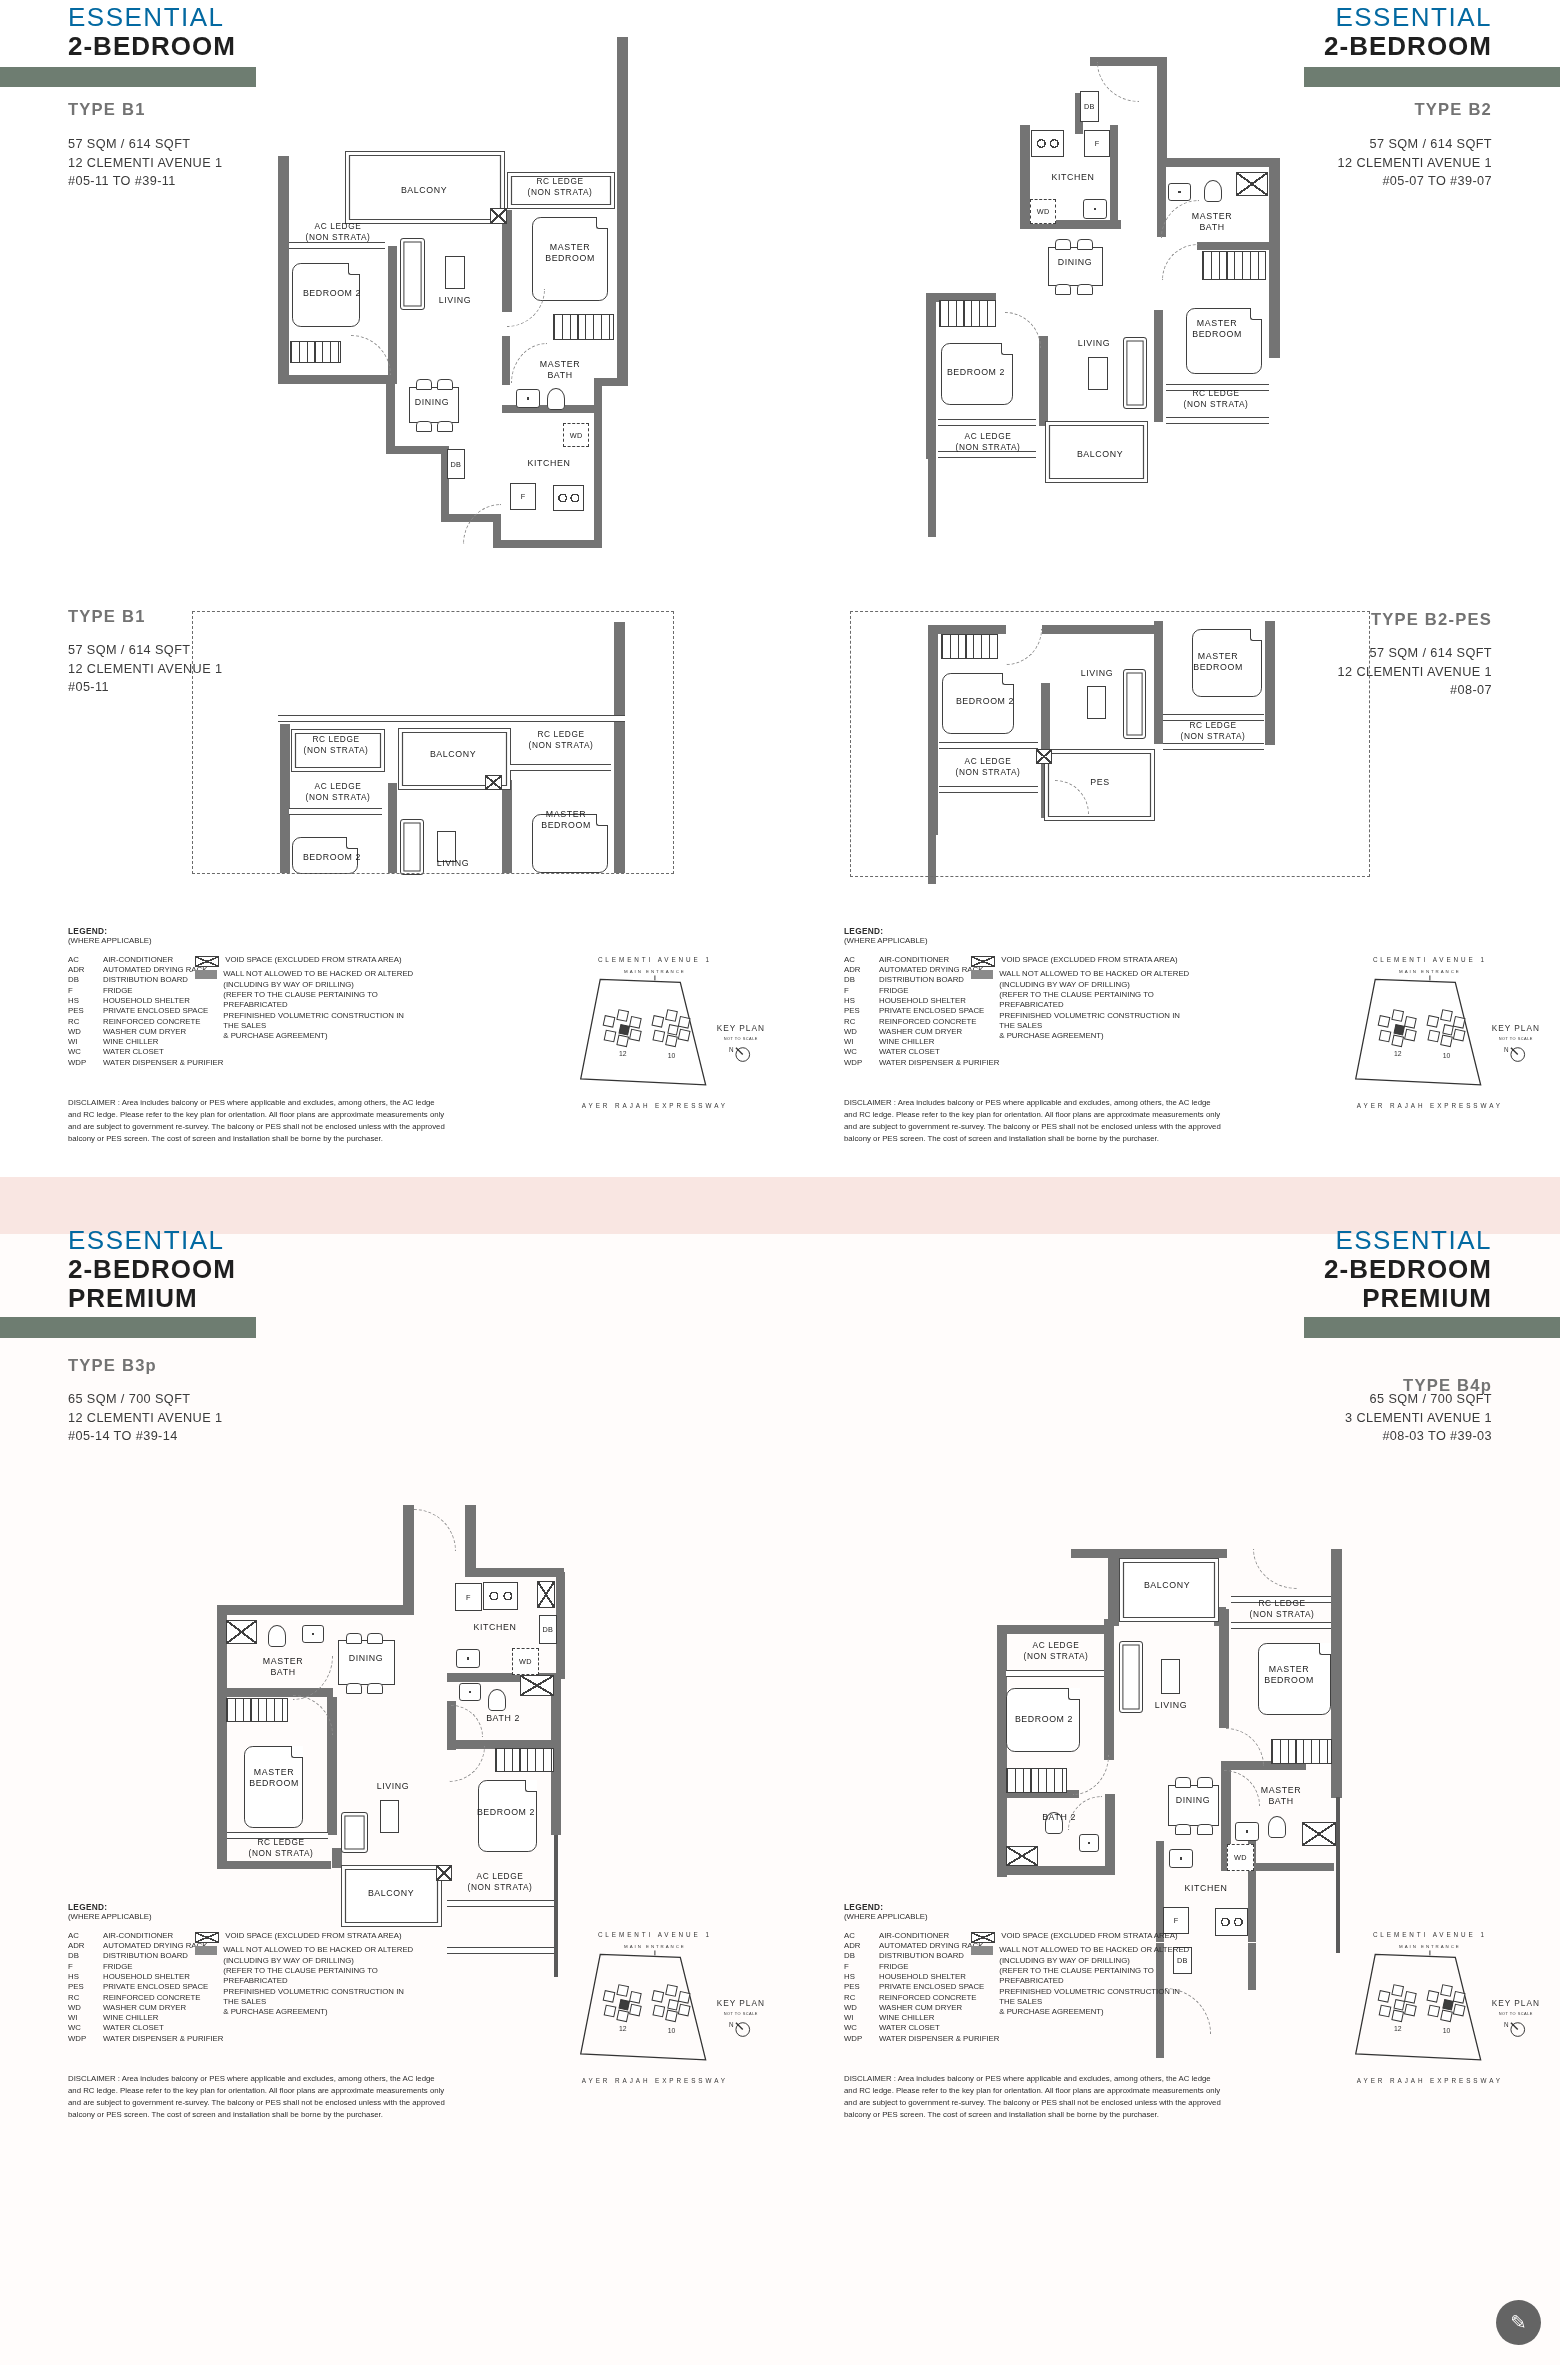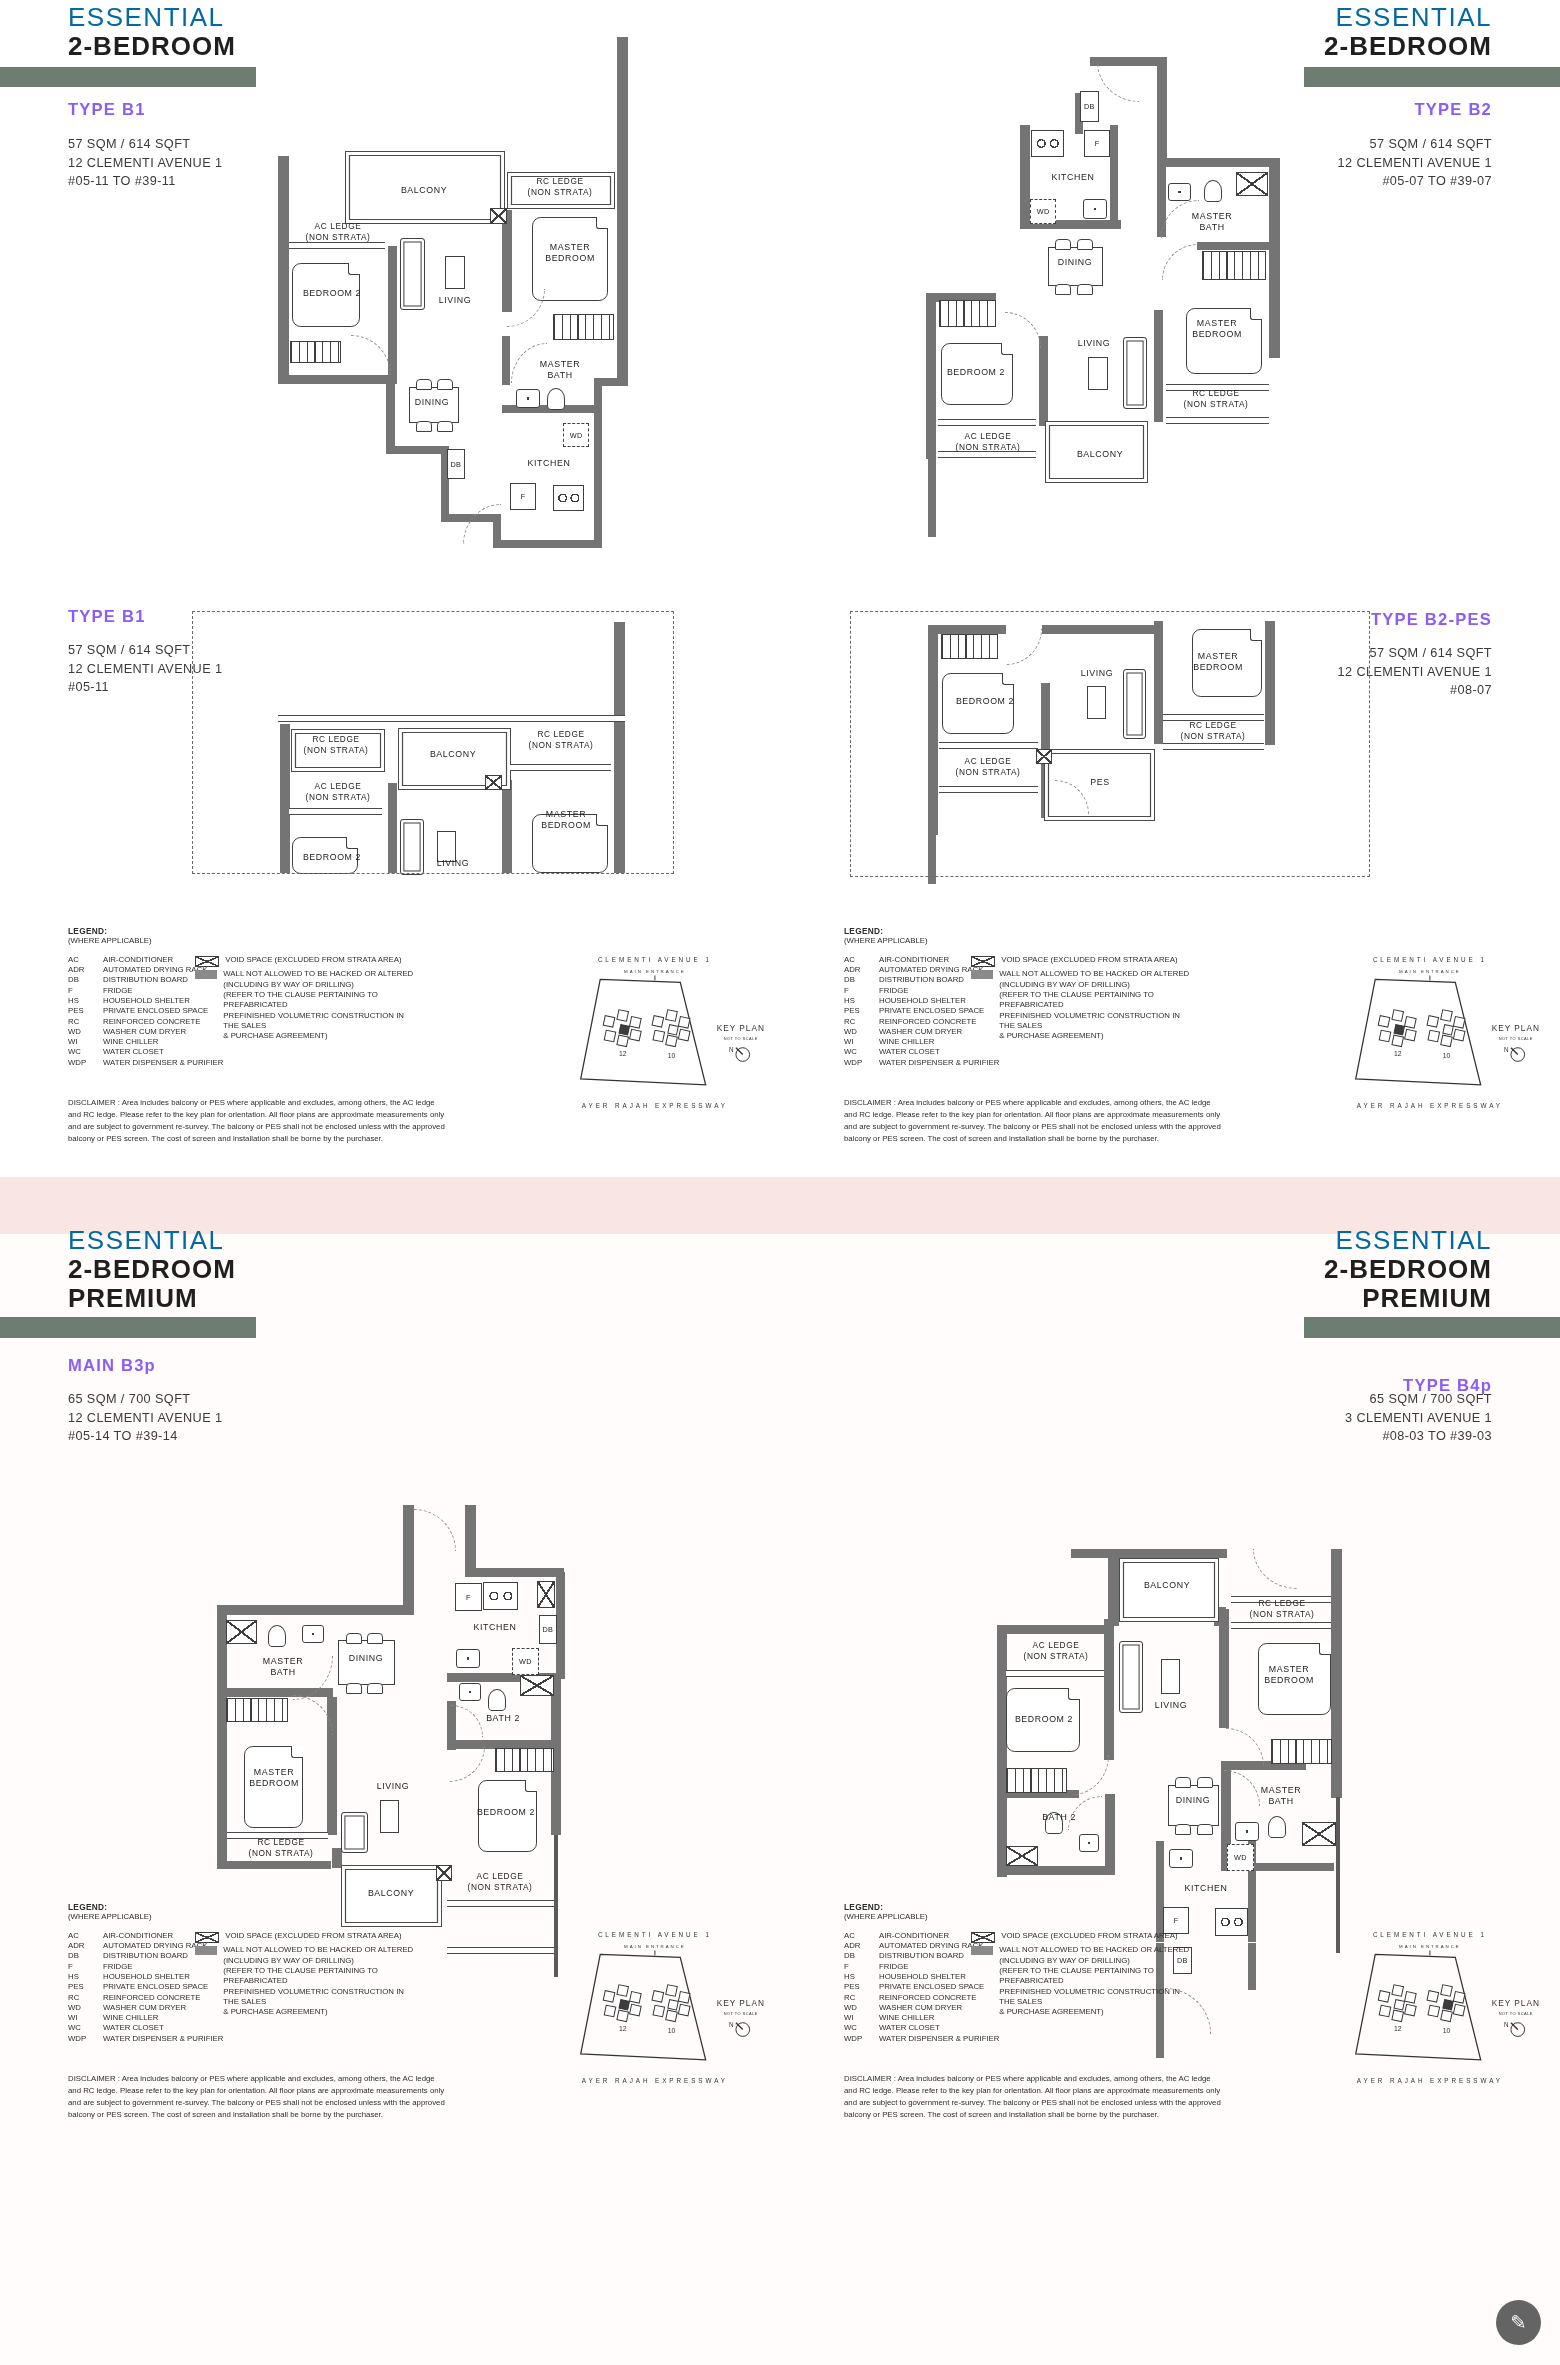--- a/index.html
+++ b/index.html
@@ -3,21 +3,21 @@
 <meta charset="utf-8">
 <style>
   html,body{margin:0;padding:0;background:#e8e8e8;}
   .page{position:relative;width:1560px;height:2366px;background:#ffffff;margin:0 auto;overflow:hidden;
         font-family:"Liberation Sans", sans-serif;}
   .abs{position:absolute;}
   
   .hdr-green{font-size:26px;color:#0369a1;letter-spacing:1.5px;line-height:29px;}
   .hdr-dark{font-size:26px;font-weight:700;color:#1f1f1f;letter-spacing:1px;line-height:29px;}
   .bar{position:absolute;background:#6e7d71;}
-  .type-title{position:absolute;font-size:16.6px;font-weight:700;color:#8b5cf6;letter-spacing:1.2px;}
+  .type-title{position:absolute;font-size:16.6px;font-weight:700;color:#737373;letter-spacing:1.2px;}
   .specs{position:absolute;font-size:12.7px;color:#3a3a3a;line-height:18.5px;letter-spacing:0.4px;}
   .ra{text-align:right;}
   
   .wall{position:absolute;background:#747474;}
   .thin{position:absolute;border:1.2px solid #4a4a4a;background:#fff;
         box-shadow:inset 0 0 0 2.9px #fff, inset 0 0 0 4.1px #4a4a4a;}
   .win{position:absolute;height:4.9px;border-top:1.5px solid #4a4a4a;border-bottom:1.5px solid #4a4a4a;background:#fff;}
   .vline{position:absolute;width:3.9px;background:#5a5a5a;}
   .hatch{position:absolute;border:1.2px solid #3f3f3f;background:repeating-linear-gradient(90deg,#3f3f3f 0 1.2px,transparent 1.2px 7.8px),#fff;}
   .bed{position:absolute;border:1.5px solid #3f3f3f;border-radius:8.8px;background:#fff;}
@@ -114,21 +114,21 @@
 
   <div class="band" style="top:1177px;height:57px;"></div>
   <div class="p2bg" style="top:1234px;height:1132px;"></div>
 
   <div class="abs" style="left:68px;top:1226px;">
     <div class="hdr-green">ESSENTIAL</div>
     <div class="hdr-dark">2-BEDROOM</div>
     <div class="hdr-dark">PREMIUM</div>
   </div>
   <div class="bar" style="left:0;top:1317px;width:256px;height:20.5px;"></div>
-  <div class="type-title" style="left:68px;top:1356px;">MAIN B3p</div>
+  <div class="type-title" style="left:68px;top:1356px;">TYPE B3p</div>
   <div class="specs" style="left:68px;top:1390px;">
     <div>65 SQM / 700 SQFT</div>
     <div>12 CLEMENTI AVENUE 1</div>
     <div>#05-14 TO #39-14</div>
   </div>
 
   <div class="abs ra" style="right:68px;top:1226px;">
     <div class="hdr-green">ESSENTIAL</div>
     <div class="hdr-dark">2-BEDROOM</div>
     <div class="hdr-dark">PREMIUM</div>

